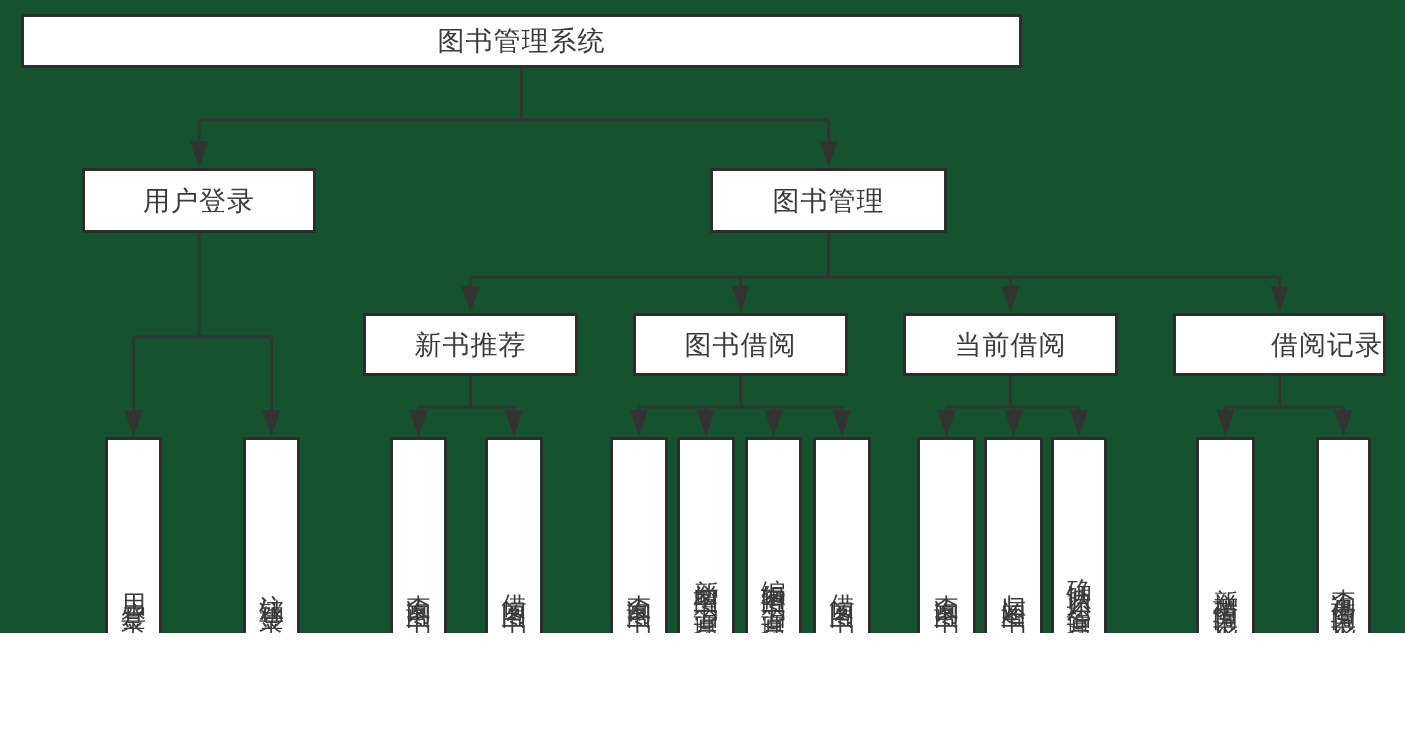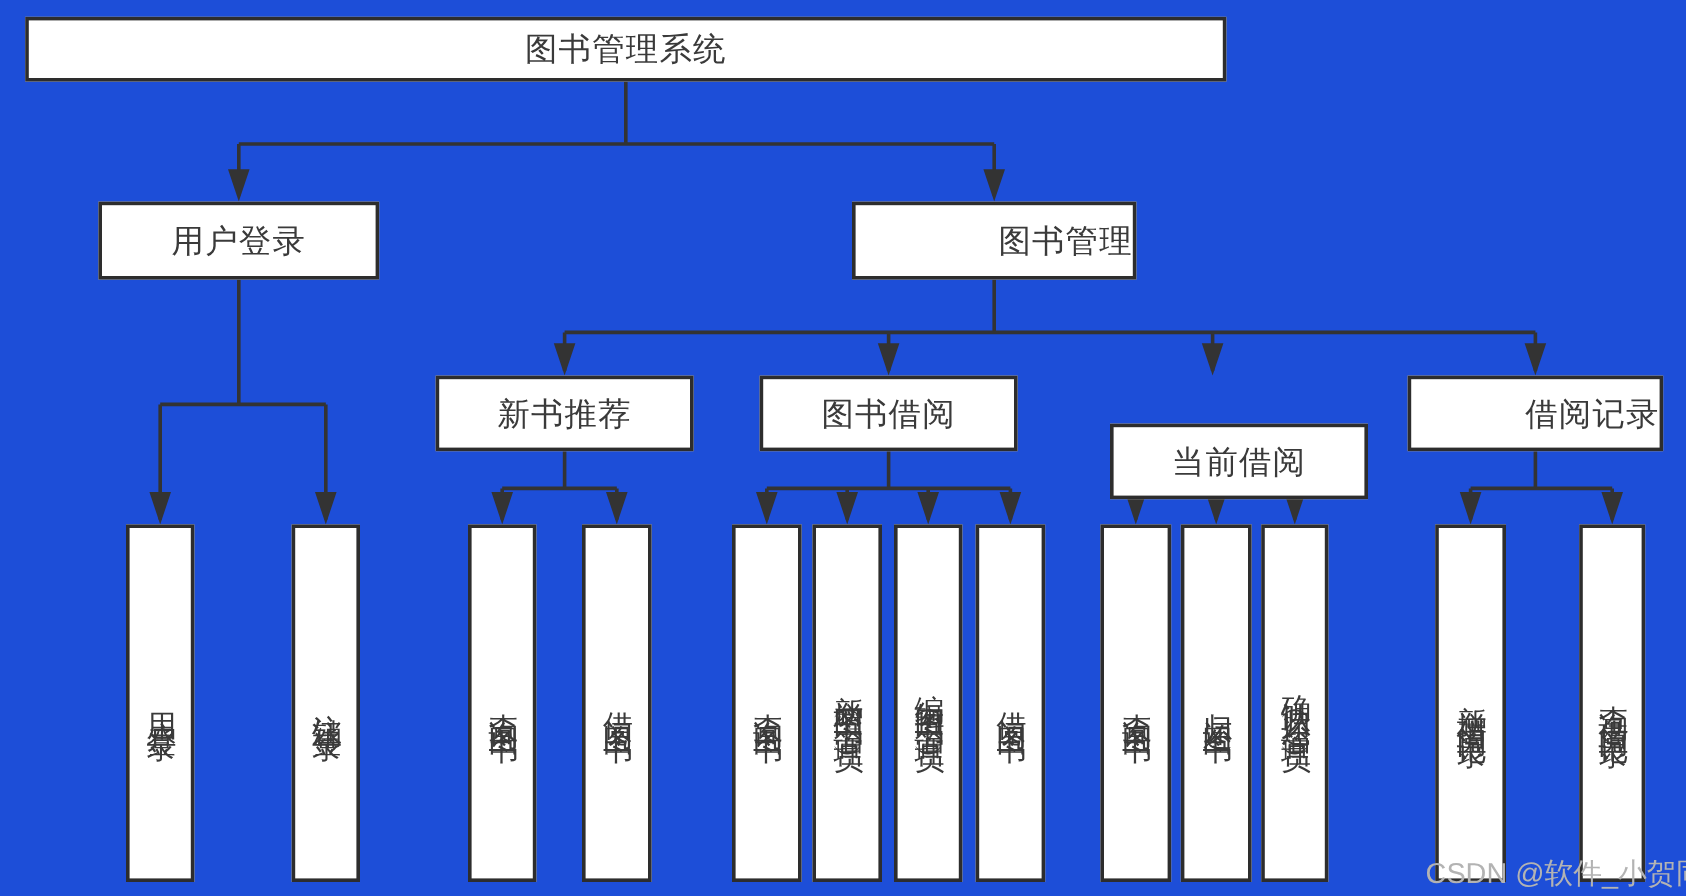--- a/index.html
+++ b/index.html
@@ -4,22 +4,22 @@
 <style>
   html, body {
     margin: 0;
     padding: 0;
     background: #ffffff;
     font-family: "Liberation Sans", sans-serif;
   }
   .stage {
     position: relative;
     width: 1405px;
-    height: 747px;
-    background: #1d4ed8;
+    height: 633px;
+    background: #14532d;
     overflow: hidden;
   }
   .connectors {
     position: absolute;
     left: 0;
     top: 0;
     z-index: 1;
   }
   .node {
     position: absolute;
@@ -93,31 +93,31 @@
              M1334.5 410 L1352.5 410 L1343.5 437 Z"></path>
   </svg>
 
   <div class="node" style="left:21px; top:14px; width:1001px; height:54px;">
     <span class="hlabel">图书管理系统</span>
   </div>
 
   <div class="node" style="left:82px; top:168px; width:234px; height:65px;">
     <span class="hlabel">用户登录</span>
   </div>
-  <div class="node" style="left:710px; top:168px; width:237px; height:65px;justify-content:flex-end;">
+  <div class="node" style="left:710px; top:168px; width:237px; height:65px;">
     <span class="hlabel">图书管理</span>
   </div>
 
   <div class="node" style="left:633px; top:313px; width:215px; height:63px;">
     <span class="hlabel">图书借阅</span>
   </div>
   <div class="node" style="left:363px; top:313px; width:215px; height:63px;">
     <span class="hlabel">新书推荐</span>
   </div>
-  <div class="node" style="left:925px; top:313px; width:215px; height:63px;margin-top:40px;">
+  <div class="node" style="left:903px; top:313px; width:215px; height:63px;">
     <span class="hlabel">当前借阅</span>
   </div>
   <div class="node" style="left:1173px; top:313px; width:213px; height:63px;justify-content:flex-end;">
     <span class="hlabel">借阅记录</span>
   </div>
 
   <div class="node leaf" style="left:105px; width:57px;">
     <span class="vlabel">用户登录</span>
   </div>
   <div class="node leaf" style="left:243px; width:57px;">

